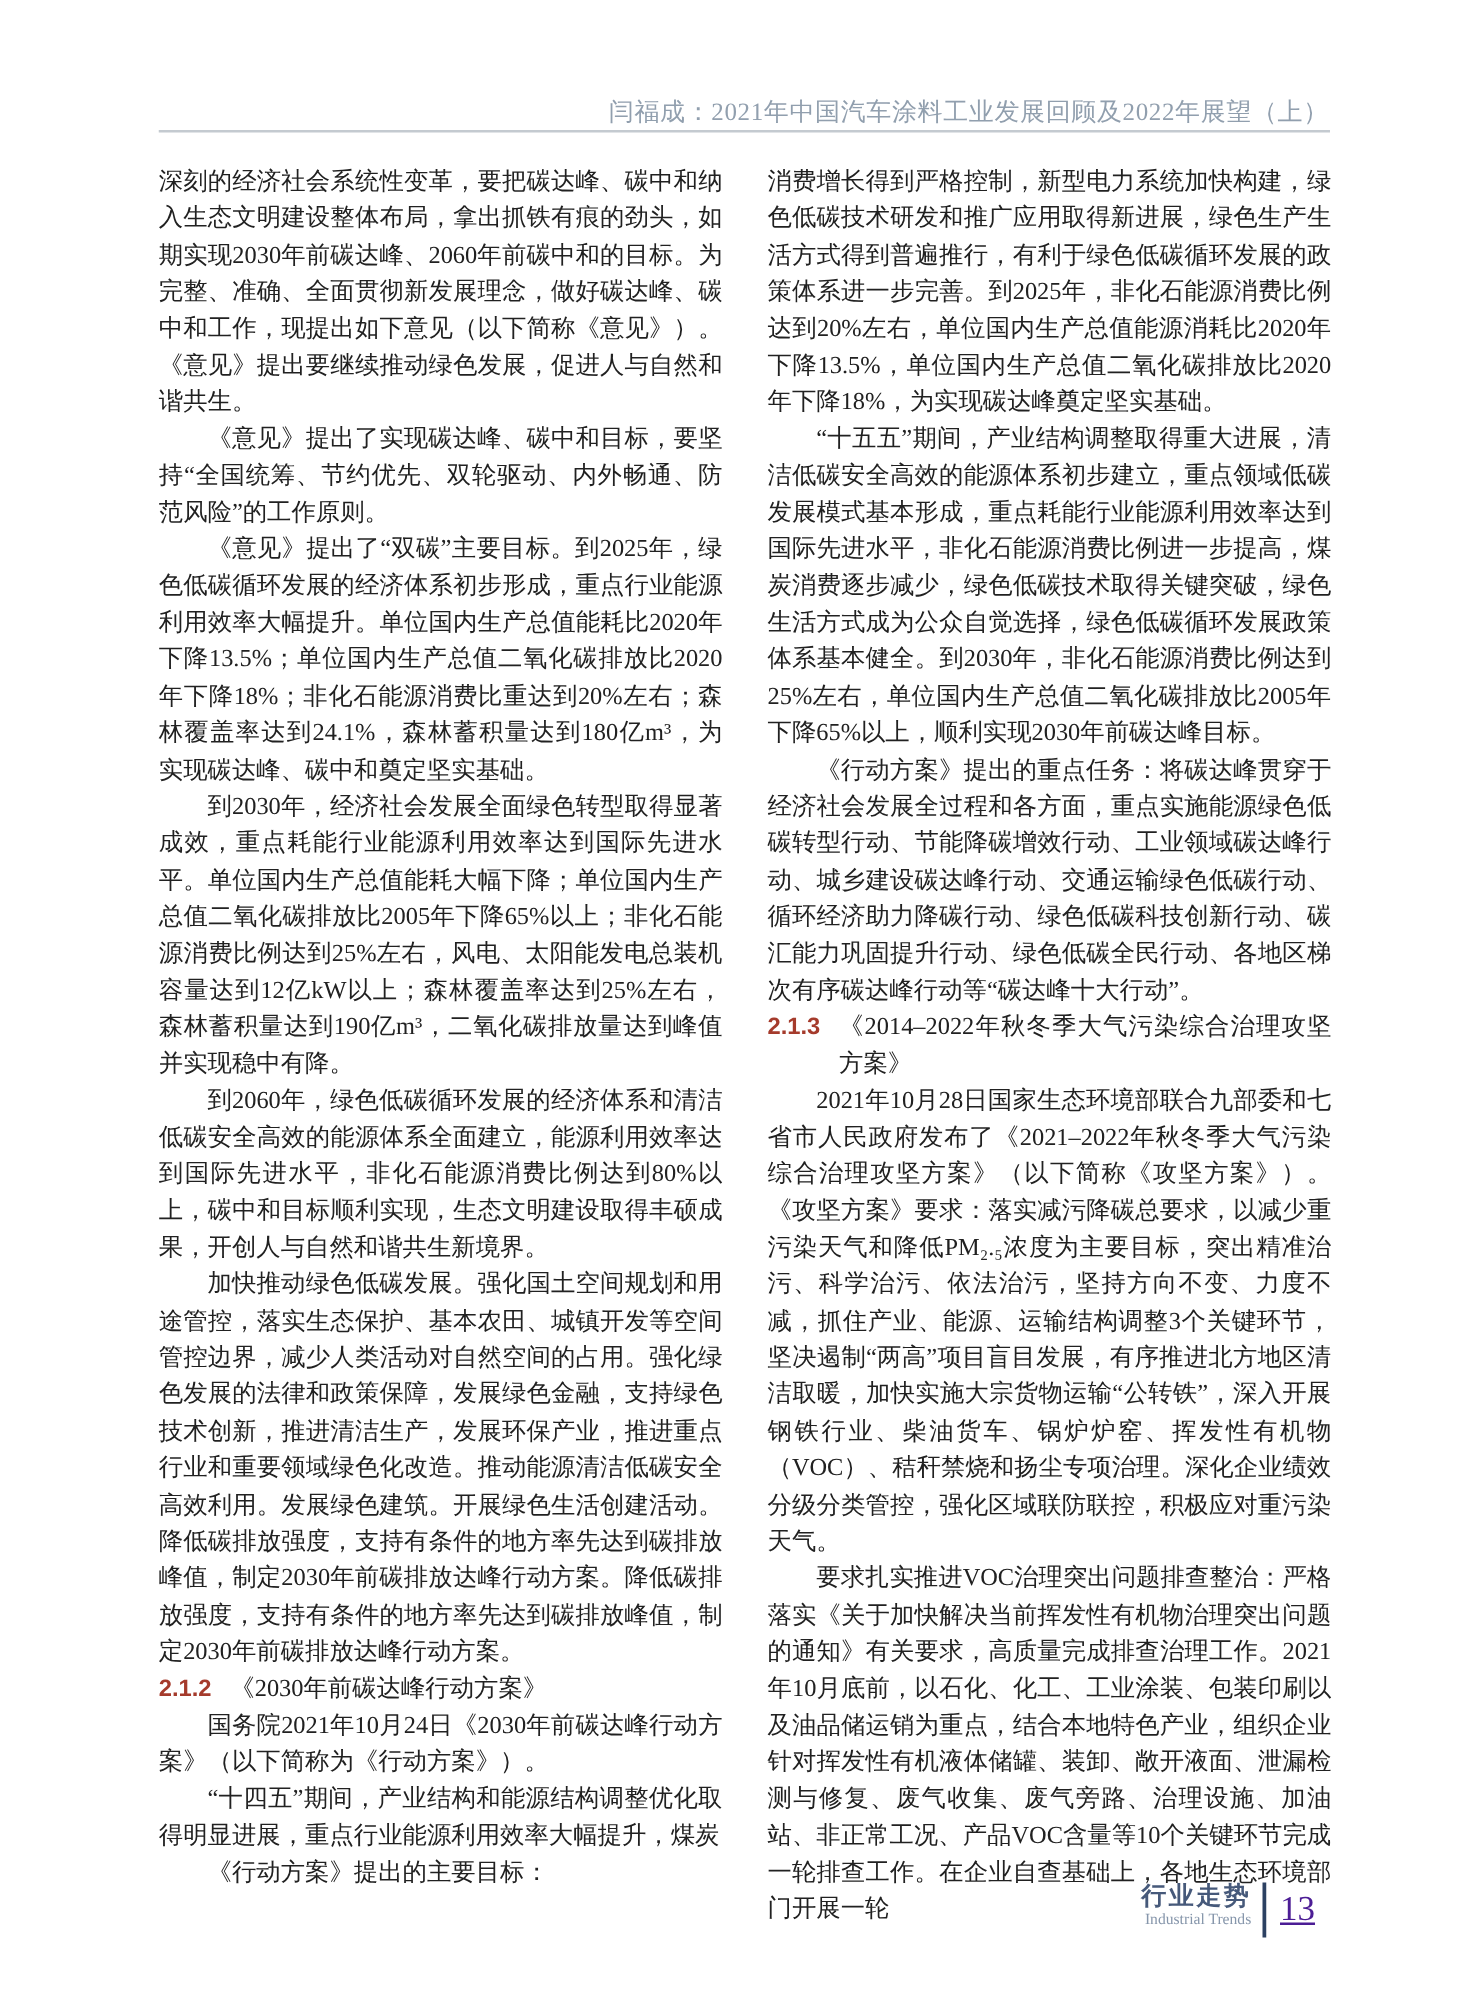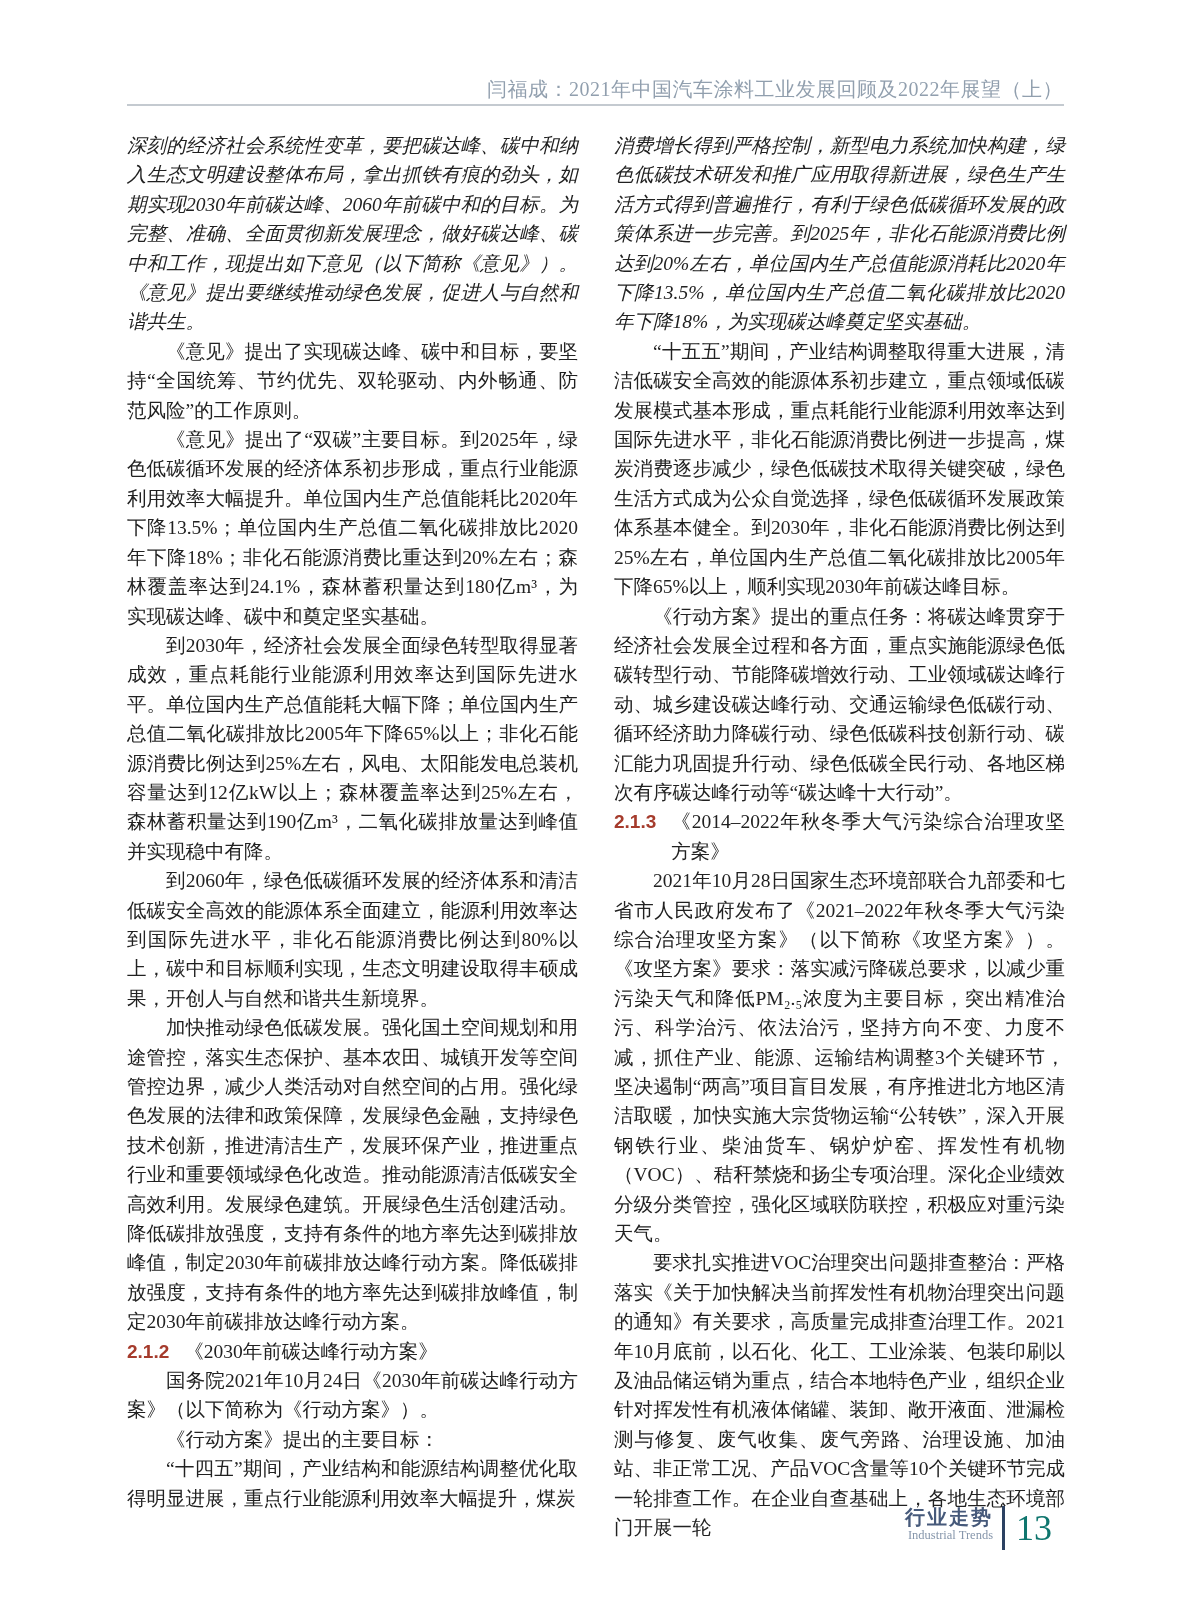--- a/index.html
+++ b/index.html
@@ -37,21 +37,21 @@
   }
   .col {
     width: 451px;
     font-size: 19.5px;
     line-height: 29.4px;
     color: #212121;
     text-align: justify;
   }
   .para, .cont { margin: 0; }
   .para { text-indent: 2em; }
-  .cont { text-indent: 0; font-style: italic; }
+  .cont { text-indent: 0; }
   .heading {
     display: flex;
     align-items: flex-start;
     text-align: left;
   }
   .heading-num {
     font-family: "Liberation Sans", "DejaVu Sans", sans-serif;
     font-weight: bold;
     font-size: 19px;
     color: #a53b2c;
@@ -87,24 +87,25 @@
     line-height: 15px;
   }
   .footer-bar {
     width: 3px;
     height: 44px;
     background: #2c4162;
     margin-right: 11px;
     flex: 0 0 auto;
   }
   .footer-page {
-    font-size: 36px;
-    color: #0f766e;
+    font-size: 28px;
+    color: #4c1d95;
     line-height: 44px;
     align-self: flex-end;
+    text-decoration: underline;
   }
 </style>
 </head>
 <body>
 
 <div class="page">
 
   <div class="running-head">闫福成：2021年中国汽车涂料工业发展回顾及2022年展望（上）</div>
   <div class="head-rule"></div>
 
@@ -115,22 +116,22 @@
       <p class="para">《意见》提出了实现碳达峰、碳中和目标，要坚持“全国统筹、节约优先、双轮驱动、内外畅通、防范风险”的工作原则。</p>
       <p class="para">《意见》提出了“双碳”主要目标。到2025年，绿色低碳循环发展的经济体系初步形成，重点行业能源利用效率大幅提升。单位国内生产总值能耗比2020年下降13.5%；单位国内生产总值二氧化碳排放比2020年下降18%；非化石能源消费比重达到20%左右；森林覆盖率达到24.1%，森林蓄积量达到180亿m³，为实现碳达峰、碳中和奠定坚实基础。</p>
       <p class="para">到2030年，经济社会发展全面绿色转型取得显著成效，重点耗能行业能源利用效率达到国际先进水平。单位国内生产总值能耗大幅下降；单位国内生产总值二氧化碳排放比2005年下降65%以上；非化石能源消费比例达到25%左右，风电、太阳能发电总装机容量达到12亿kW以上；森林覆盖率达到25%左右，森林蓄积量达到190亿m³，二氧化碳排放量达到峰值并实现稳中有降。</p>
       <p class="para">到2060年，绿色低碳循环发展的经济体系和清洁低碳安全高效的能源体系全面建立，能源利用效率达到国际先进水平，非化石能源消费比例达到80%以上，碳中和目标顺利实现，生态文明建设取得丰硕成果，开创人与自然和谐共生新境界。</p>
       <p class="para">加快推动绿色低碳发展。强化国土空间规划和用途管控，落实生态保护、基本农田、城镇开发等空间管控边界，减少人类活动对自然空间的占用。强化绿色发展的法律和政策保障，发展绿色金融，支持绿色技术创新，推进清洁生产，发展环保产业，推进重点行业和重要领域绿色化改造。推动能源清洁低碳安全高效利用。发展绿色建筑。开展绿色生活创建活动。降低碳排放强度，支持有条件的地方率先达到碳排放峰值，制定2030年前碳排放达峰行动方案。降低碳排放强度，支持有条件的地方率先达到碳排放峰值，制定2030年前碳排放达峰行动方案。</p>
       <div class="heading">
         <span class="heading-num">2.1.2</span>
         <span class="heading-title">《2030年前碳达峰行动方案》</span>
       </div>
       <p class="para">国务院2021年10月24日《2030年前碳达峰行动方案》（以下简称为《行动方案》）。</p>
+      <p class="para">“十四五”期间，产业结构和能源结构调整优化取得明显进展，重点行业能源利用效率大幅提升，煤炭</p>
       <p class="para">《行动方案》提出的主要目标：</p>
-      <p class="para">“十四五”期间，产业结构和能源结构调整优化取得明显进展，重点行业能源利用效率大幅提升，煤炭</p>
     </div>
 
     <div class="col">
       <p class="cont">消费增长得到严格控制，新型电力系统加快构建，绿色低碳技术研发和推广应用取得新进展，绿色生产生活方式得到普遍推行，有利于绿色低碳循环发展的政策体系进一步完善。到2025年，非化石能源消费比例达到20%左右，单位国内生产总值能源消耗比2020年下降13.5%，单位国内生产总值二氧化碳排放比2020年下降18%，为实现碳达峰奠定坚实基础。</p>
       <p class="para">“十五五”期间，产业结构调整取得重大进展，清洁低碳安全高效的能源体系初步建立，重点领域低碳发展模式基本形成，重点耗能行业能源利用效率达到国际先进水平，非化石能源消费比例进一步提高，煤炭消费逐步减少，绿色低碳技术取得关键突破，绿色生活方式成为公众自觉选择，绿色低碳循环发展政策体系基本健全。到2030年，非化石能源消费比例达到25%左右，单位国内生产总值二氧化碳排放比2005年下降65%以上，顺利实现2030年前碳达峰目标。</p>
       <p class="para">《行动方案》提出的重点任务：将碳达峰贯穿于经济社会发展全过程和各方面，重点实施能源绿色低碳转型行动、节能降碳增效行动、工业领域碳达峰行动、城乡建设碳达峰行动、交通运输绿色低碳行动、循环经济助力降碳行动、绿色低碳科技创新行动、碳汇能力巩固提升行动、绿色低碳全民行动、各地区梯次有序碳达峰行动等“碳达峰十大行动”。</p>
       <div class="heading">
         <span class="heading-num">2.1.3</span>
         <span class="heading-title">《2014–2022年秋冬季大气污染综合治理攻坚方案》</span>
       </div>

